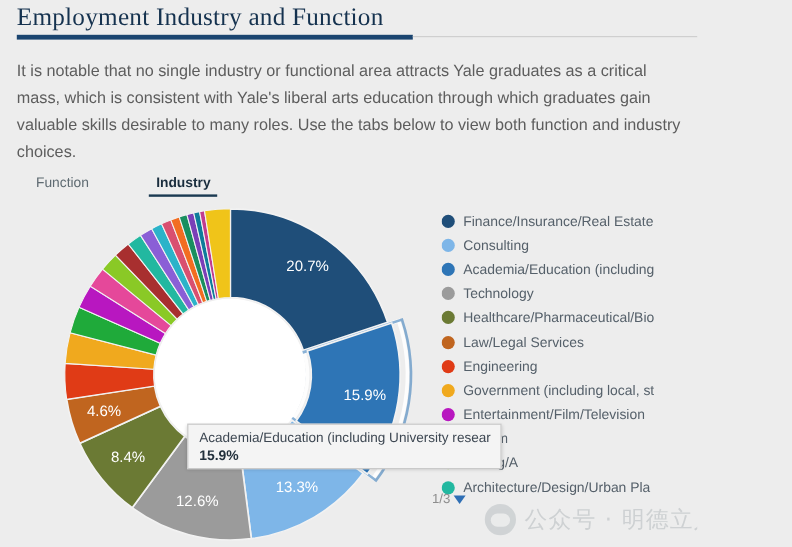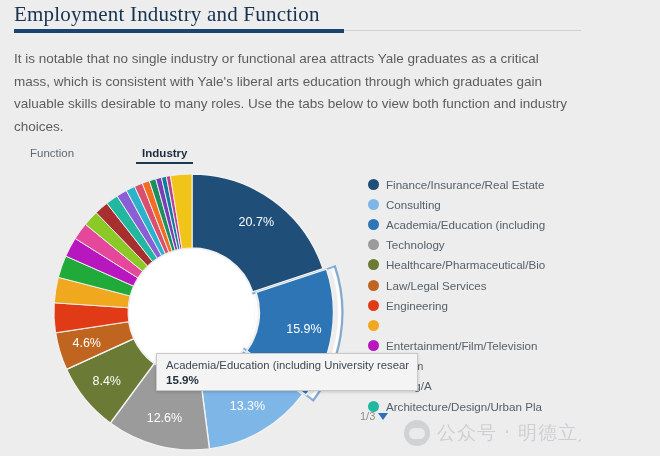--- a/index.html
+++ b/index.html
@@ -27,21 +27,21 @@
     background:#cfcfcf;
   }
 
   
   .intro{
     position:absolute;left:14px;top:48px;width:560px;
     font-size:13.5px;line-height:22.5px;color:#5d5d5d;
   }
 
   
-  .tabs{position:absolute;left:24px;top:145px;display:flex;gap:28px;align-items:flex-end;}
+  .tabs{position:absolute;left:24px;top:145px;display:flex;gap:16px;align-items:flex-end;}
   .tab{
     font-size:11.5px;color:#5f6b72;padding:2px 6px 5px 6px;
     position:relative;white-space:nowrap;
   }
   .tab.active{color:#1a2d3d;font-weight:bold;margin-left:28px;}
   .tab.active::after{
     content:"";position:absolute;left:0;right:0;bottom:0;height:2.5px;background:#1b3a52;
   }
 
   
@@ -183,20 +183,21 @@
         <div class="legend-row">
           <span class="legend-dot" style="background: rgb(192, 101, 31);"></span>
           <span class="legend-label">Law/Legal Services</span>
         </div>
         <div class="legend-row">
           <span class="legend-dot" style="background: rgb(224, 59, 22);"></span>
           <span class="legend-label">Engineering</span>
         </div>
         <div class="legend-row">
           <span class="legend-dot" style="background: rgb(240, 169, 30);"></span>
+          <span class="legend-label">Government (including local, st</span>
         </div>
         <div class="legend-row">
           <span class="legend-dot" style="background: rgb(184, 23, 192);"></span>
           <span class="legend-label">Entertainment/Film/Television</span>
         </div>
         <div class="legend-row">
           <span class="legend-dot" style="background: rgb(229, 72, 154);"></span>
           <span class="legend-label">rnalism</span>
         </div>
         <div class="legend-row">

